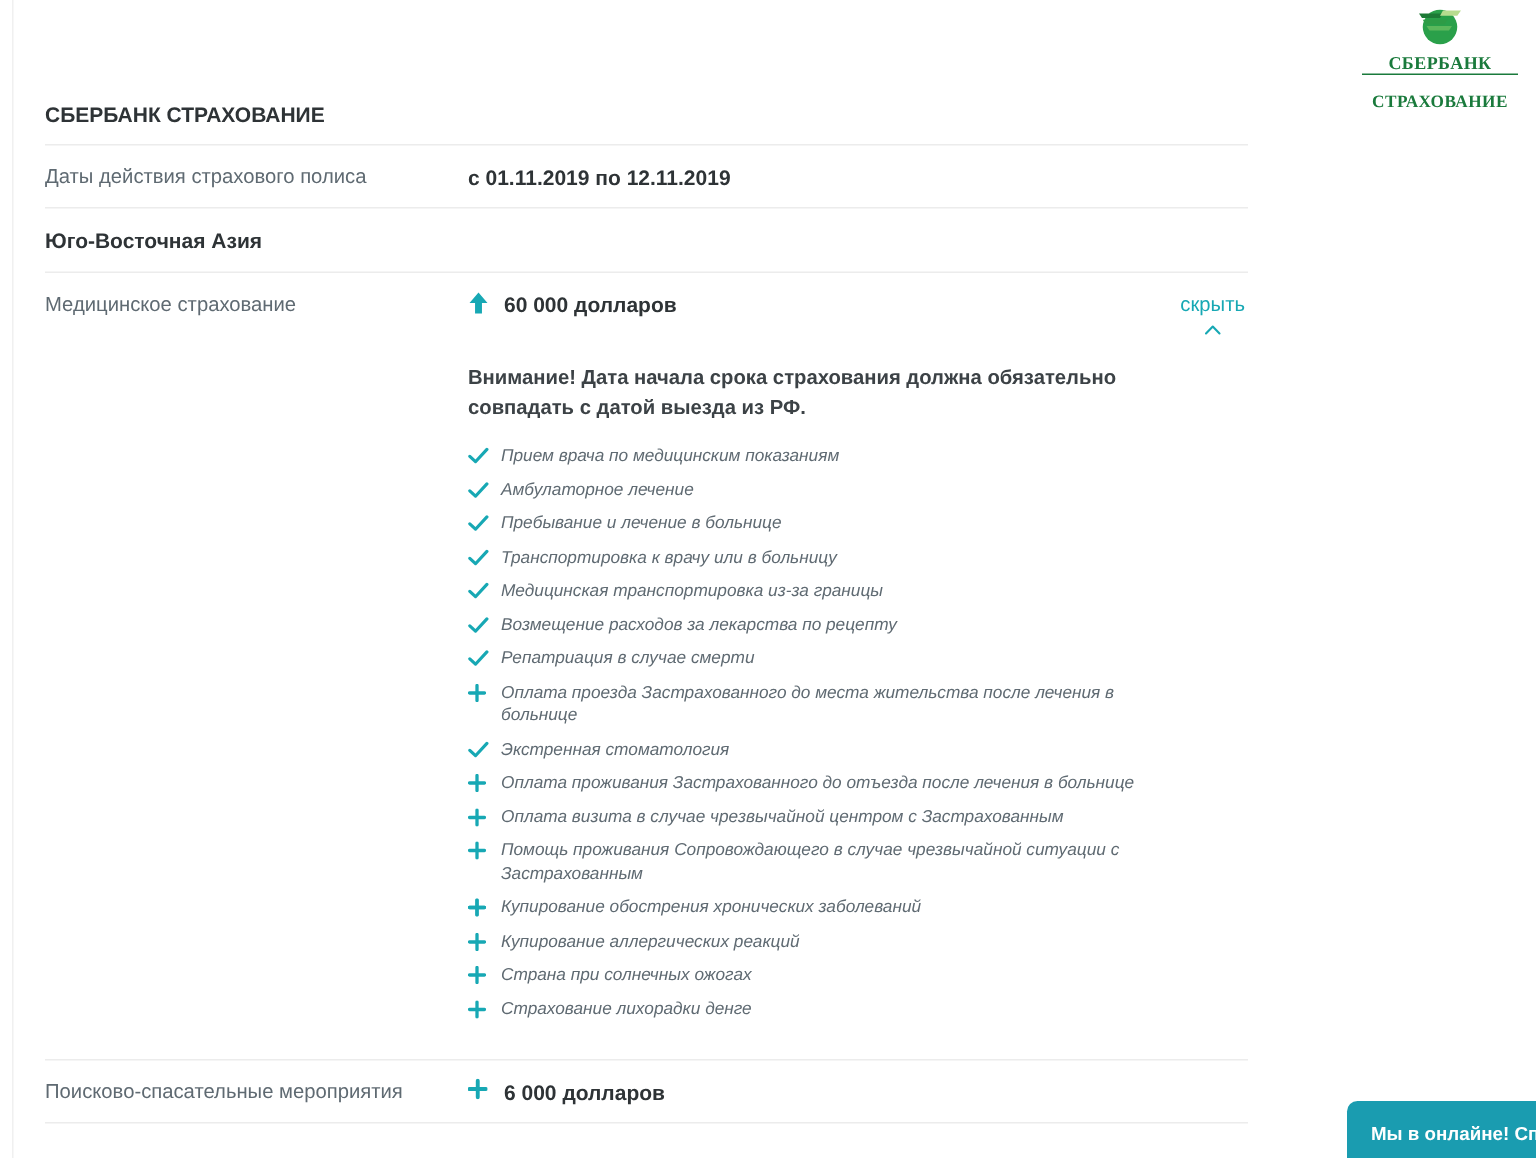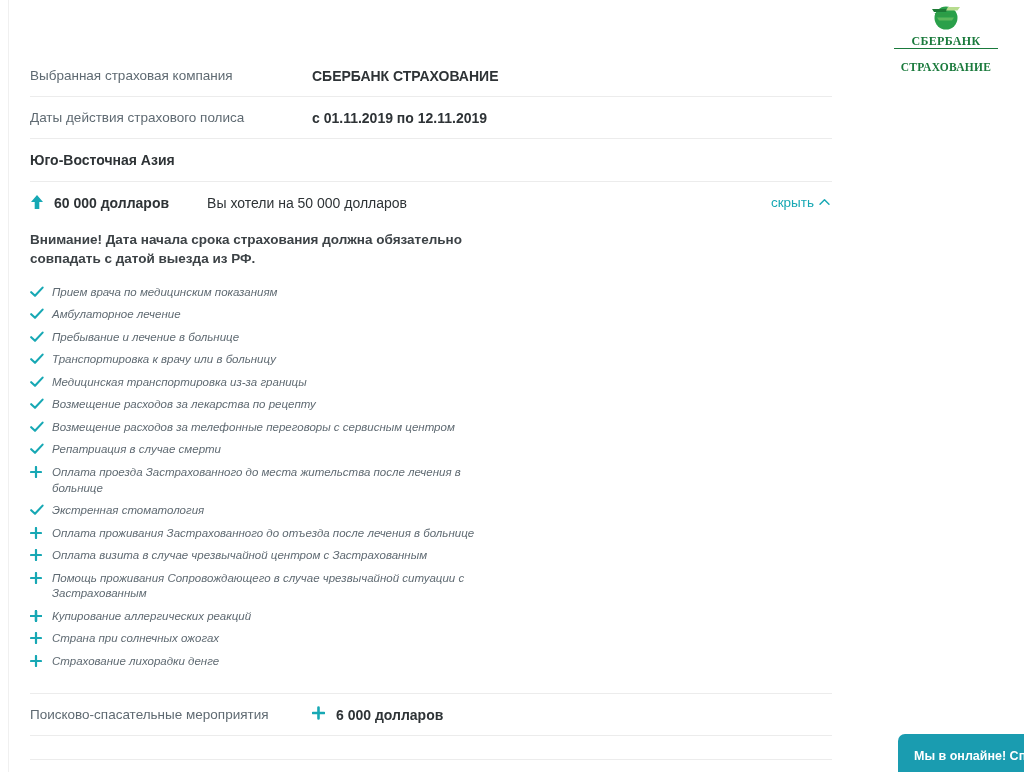--- a/index.html
+++ b/index.html
@@ -16,21 +16,21 @@
     background: #ffffff;
   }
   
   .page-edge {
     position: absolute; left: 8px; top: 0; bottom: 0;
     width: 1px; background: #f0f0f0;
   }
 
   
   .logo {
-    position: absolute; right: 26px; top: 4px;
+    position: absolute; right: 12px; top: 4px;
     width: 104px; text-align: center;
     line-height: 1;
   }
   .logo-mark { display: block; margin: 0 auto 2px; }
   .logo-line1, .logo-line2 {
     display: block;
     font-family: "Liberation Serif", "DejaVu Serif", serif;
     font-weight: bold;
     color: #1a7a3c;
     letter-spacing: .3px;
@@ -93,20 +93,21 @@
     margin-left: auto;
     color: #17a8b4;
     font-size: 13.5px;
     font-weight: normal;
     cursor: pointer;
     white-space: nowrap;
     display: flex;
     align-items: center;
     gap: 5px;
     padding-right: 2px;
+    flex-direction: column;
   }
   .toggle-link svg { display: block; }
 
   
   .detail {
     padding: 0 0 6px 0;
   }
   .detail-warning {
     font-size: 13.5px;
     font-weight: bold;
@@ -168,50 +169,49 @@
         <path d="M22 3 L34 3 L31.5 6.5 L20 6.5 Z" fill="#b7dc8f"></path>
       </svg>
     </span>
     <span class="logo-line1">СБЕРБАНК</span>
     <span class="logo-line2">СТРАХОВАНИЕ</span>
   </div>
 
   <div class="table">
 
     <div class="row">
-      <div class="row-label">Выбранная страховая компания</div>
       <div class="row-value">
         <span class="value-main">СБЕРБАНК СТРАХОВАНИЕ</span>
       </div>
     </div>
 
     <div class="row">
       <div class="row-label">Даты действия страхового полиса</div>
       <div class="row-value">
         <span class="value-main">с 01.11.2019 по 12.11.2019</span>
       </div>
     </div>
 
     <div class="row">
       <div class="row-value">
         <span class="value-main">Юго-Восточная Азия</span>
       </div>
     </div>
 
     <div class="row">
+      <div class="row-label">Медицинское страхование</div>
       <div style="flex:1 1 auto;">
 
         <div class="row-value">
           <span class="marker">
             <svg width="14" height="16" viewBox="0 0 14 16">
               <path d="M7 1 L13 8 L9.3 8 L9.3 15 L4.7 15 L4.7 8 L1 8 Z" fill="#17a8b4"></path>
             </svg>
           </span>
           <span class="value-main">60 000 долларов</span>
-          <span class="value-wanted">Вы хотели на 50 000 долларов</span>
           <span class="toggle-link">
             <span>скрыть</span>
             <span>
               <svg width="11" height="8" viewBox="0 0 11 8">
                 <path d="M1 6.3 L5.5 1.7 L10 6.3" fill="none" stroke="#17a8b4" stroke-width="1.4" stroke-linecap="round" stroke-linejoin="round"></path>
               </svg>
             </span>
           </span>
         </div>
 
@@ -266,28 +266,20 @@
                   </svg>
               </span>
               <span>Возмещение расходов за лекарства по рецепту</span>
             </li>
             <li>
               <span class="bullet">
                 <svg width="14" height="12" viewBox="0 0 14 12">
                     <path d="M1.2 6.2 L5 9.8 L12.6 1.6" fill="none" stroke="#17a8b4" stroke-width="2.1" stroke-linecap="round" stroke-linejoin="round"></path>
                   </svg>
               </span>
-              <span>Возмещение расходов за телефонные переговоры с сервисным центром</span>
-            </li>
-            <li>
-              <span class="bullet">
-                <svg width="14" height="12" viewBox="0 0 14 12">
-                    <path d="M1.2 6.2 L5 9.8 L12.6 1.6" fill="none" stroke="#17a8b4" stroke-width="2.1" stroke-linecap="round" stroke-linejoin="round"></path>
-                  </svg>
-              </span>
               <span>Репатриация в случае смерти</span>
             </li>
             <li>
               <span class="bullet">
                 <svg width="12" height="12" viewBox="0 0 12 12">
                     <path d="M6 1 L6 11 M1 6 L11 6" stroke="#17a8b4" stroke-width="2.2" stroke-linecap="round"></path>
                   </svg>
               </span>
               <span>Оплата проезда Застрахованного до места жительства после лечения в больнице</span>
             </li>
@@ -330,20 +322,21 @@
                     <path d="M6 1 L6 11 M1 6 L11 6" stroke="#17a8b4" stroke-width="2.2" stroke-linecap="round"></path>
                   </svg>
               </span>
             </li>
             <li>
               <span class="bullet">
                 <svg width="12" height="12" viewBox="0 0 12 12">
                     <path d="M6 1 L6 11 M1 6 L11 6" stroke="#17a8b4" stroke-width="2.2" stroke-linecap="round"></path>
                   </svg>
               </span>
+              <span>Купирование обострения хронических заболеваний</span>
             </li>
             <li>
               <span class="bullet">
                 <svg width="12" height="12" viewBox="0 0 12 12">
                     <path d="M6 1 L6 11 M1 6 L11 6" stroke="#17a8b4" stroke-width="2.2" stroke-linecap="round"></path>
                   </svg>
               </span>
               <span>Купирование аллергических реакций</span>
             </li>
             <li>

